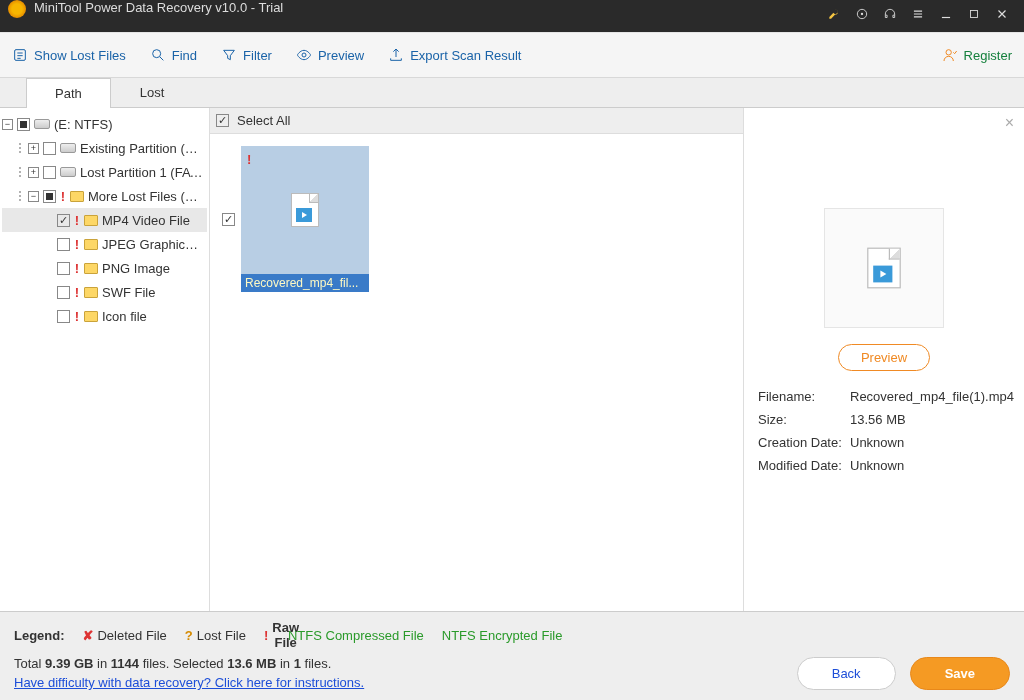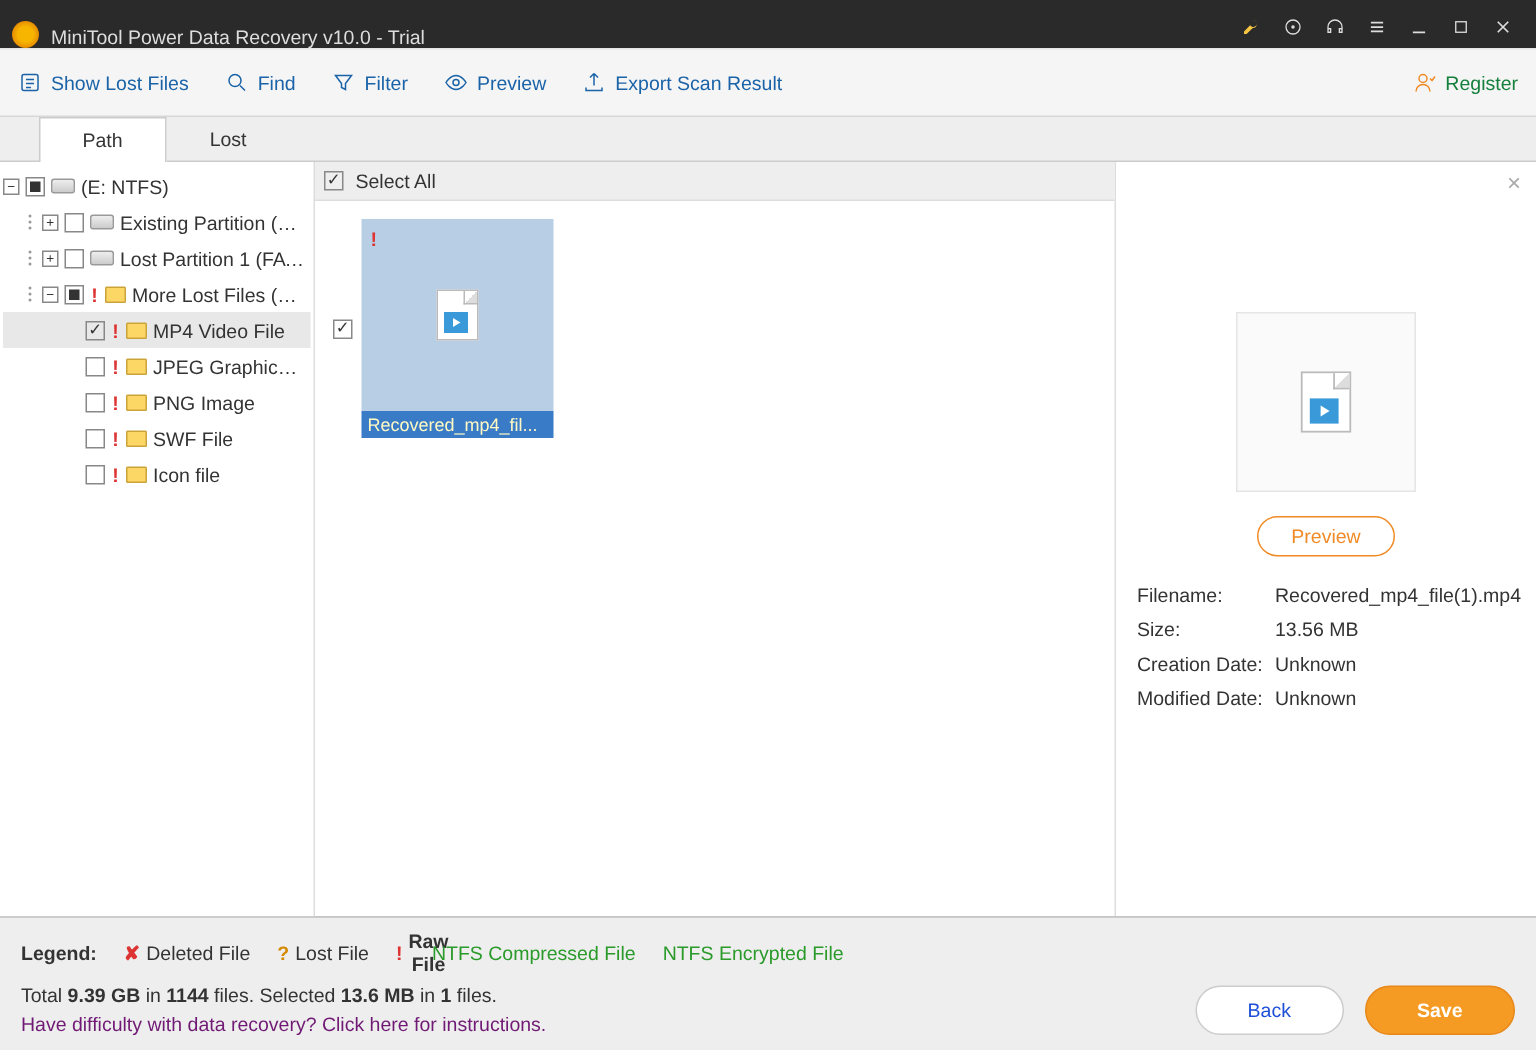--- a/index.html
+++ b/index.html
@@ -1,17 +1,17 @@
 <!DOCTYPE html>
 <html><head>
 <meta charset="utf-8">
 <style>
 *{box-sizing:border-box;margin:0;padding:0;font-family:"Segoe UI",Tahoma,Arial,sans-serif;font-size:13px;color:#333}
 body{width:1024px;height:700px;background:#222;overflow:hidden;display:flex;flex-direction:column}
-.titlebar{height:32px;background:#2a2a2a;display:flex;align-items:flex-end;padding:0 8px;color:#ddd}
+.titlebar{height:32px;background:#2a2a2a;display:flex;align-items:flex-start;padding:0 8px;color:#ddd}
 .titlebar .logo{width:18px;height:18px;margin-right:8px;background:radial-gradient(circle,#f7b500 40%,#e08000 80%);border-radius:50%}
 .titlebar .title{flex:1;color:#ddd;font-size:13px}
 .titlebar .wbtn{width:28px;height:28px;display:flex;align-items:center;justify-content:center;color:#ddd;cursor:pointer}
 .titlebar .wbtn svg{width:14px;height:14px}
 .toolbar{height:46px;background:#f5f5f5;border-top:1px solid #e5e5e5;border-bottom:1px solid #d8d8d8;display:flex;align-items:center;padding:0 12px;gap:24px}
 .tbtn{display:flex;align-items:flex-end;gap:6px;cursor:pointer;color:#1a63a8}
 .tbtn svg{width:16px;height:16px;stroke:#1a63a8;fill:none;stroke-width:1.5}
 .tbtn span{color:#1a63a8}
 .spacer{flex:1}
 .register{display:flex;align-items:center;gap:6px;color:#f08a24;cursor:pointer}
@@ -53,21 +53,21 @@
 .legend{display:flex;align-items:center;gap:18px}
 .legend b{font-weight:bold}
 .lg{display:flex;align-items:center;gap:4px}
 .lg .mk{font-weight:bold}
 .lg.del .mk{color:#d33}
 .lg.lost .mk{color:#d58a00}
 .lg.raw .mk{color:#d33}
 .lg.comp span,.lg.enc span{color:#2a9a2a}
 .statusrow{display:flex;align-items:center;justify-content:space-between}
 .statsline{display:flex;flex-direction:column;gap:4px}
-.help{color:#701a75;cursor:pointer}
+.help{color:#1d4ed8;text-decoration:underline;cursor:pointer}
 .btns{display:flex;gap:14px}
 .btn{border-radius:18px;padding:8px 34px;cursor:pointer;font-size:13px}
 .btn.back{background:#fff;border:1px solid #ccc;color:#1d4ed8}
 .btn.save{background:#f59a23;border:1px solid #e8881a;color:#fff;font-weight:600}
 .fileicon{width:28px;height:34px;background:#fff;border:1px solid #bbb;position:relative}
 .fileicon::before{content:"";position:absolute;top:0;right:0;width:8px;height:8px;background:linear-gradient(135deg,#fff 50%,#ddd 50%);border-left:1px solid #bbb;border-bottom:1px solid #bbb}
 .fileicon .play{position:absolute;bottom:4px;left:4px;width:16px;height:14px;background:#3a9ad9;display:flex;align-items:center;justify-content:center}
 .fileicon .play::after{content:"";border-left:5px solid #fff;border-top:3px solid transparent;border-bottom:3px solid transparent}
 </style>
 </head>

